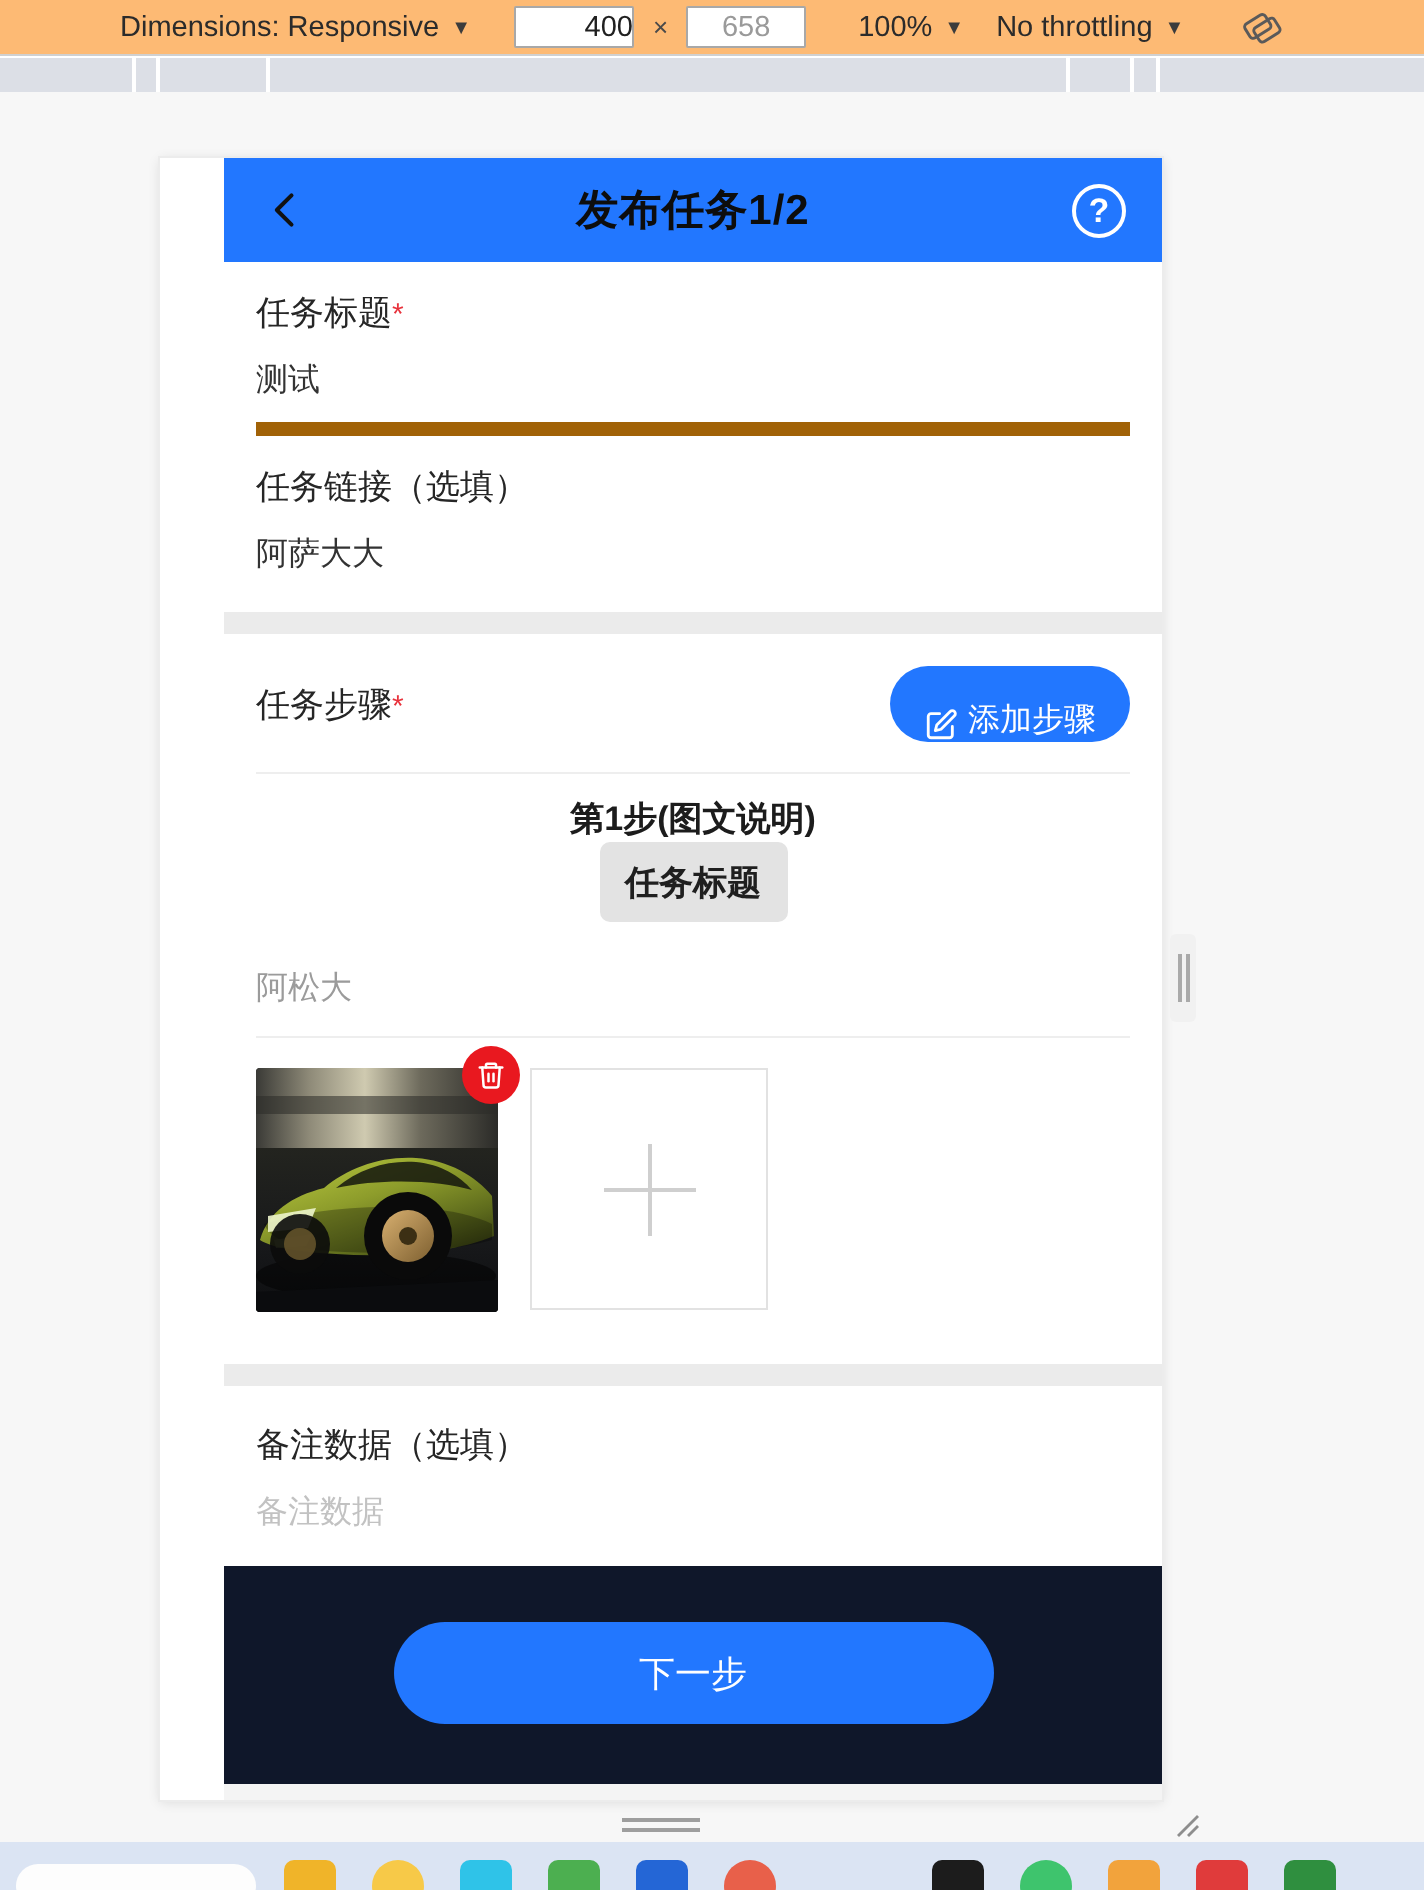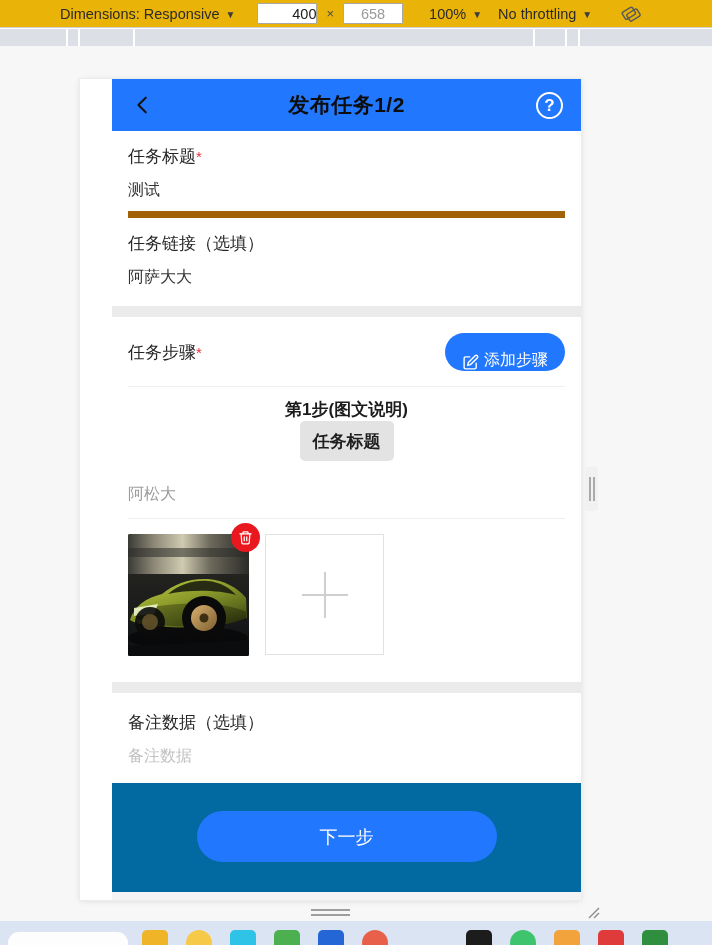--- a/index.html
+++ b/index.html
@@ -8,21 +8,21 @@
     width: 712px; height: 945px;
     overflow: hidden;
     font-family: "Liberation Sans", "DejaVu Sans", sans-serif;
     background: #ffffff;
   }
 
   
   .devtools-toolbar {
     position: absolute; top: 0; left: 0;
     width: 712px; height: 28px;
-    background: #eab308;
+    background: #fdba74;
     border-bottom: 1px solid #d0d0d0;
     display: flex; align-items: center;
     font-size: 14.5px; color: #2b2b2b;
     white-space: nowrap;
   }
   .dt-item { display: flex; align-items: center; }
   .dt-dimensions { margin-left: 60px; }
   .caret {
     display: inline-block;
     margin-left: 6px;
@@ -198,21 +198,21 @@
     cursor: pointer;
   }
   .plus { position: relative; width: 46px; height: 46px; }
   .plus::before, .plus::after {
     content: ""; position: absolute; background: #cfcfcf;
   }
   .plus::before { left: 0; top: 22px; width: 46px; height: 2px; }
   .plus::after { top: 0; left: 22px; height: 46px; width: 2px; }
 
   
-  .footer-area { background: #0369a1; padding: 28px 0 30px 0; }
+  .footer-area { background: #0f172a; padding: 28px 0 30px 0; }
   .btn-next {
     display: block;
     width: 300px; height: 51px;
     margin: 0 auto;
     background: #2277ff;
     color: #ffffff;
     border: none; border-radius: 26px;
     font-size: 18px;
     font-family: "Liberation Sans", sans-serif;
     cursor: pointer;

